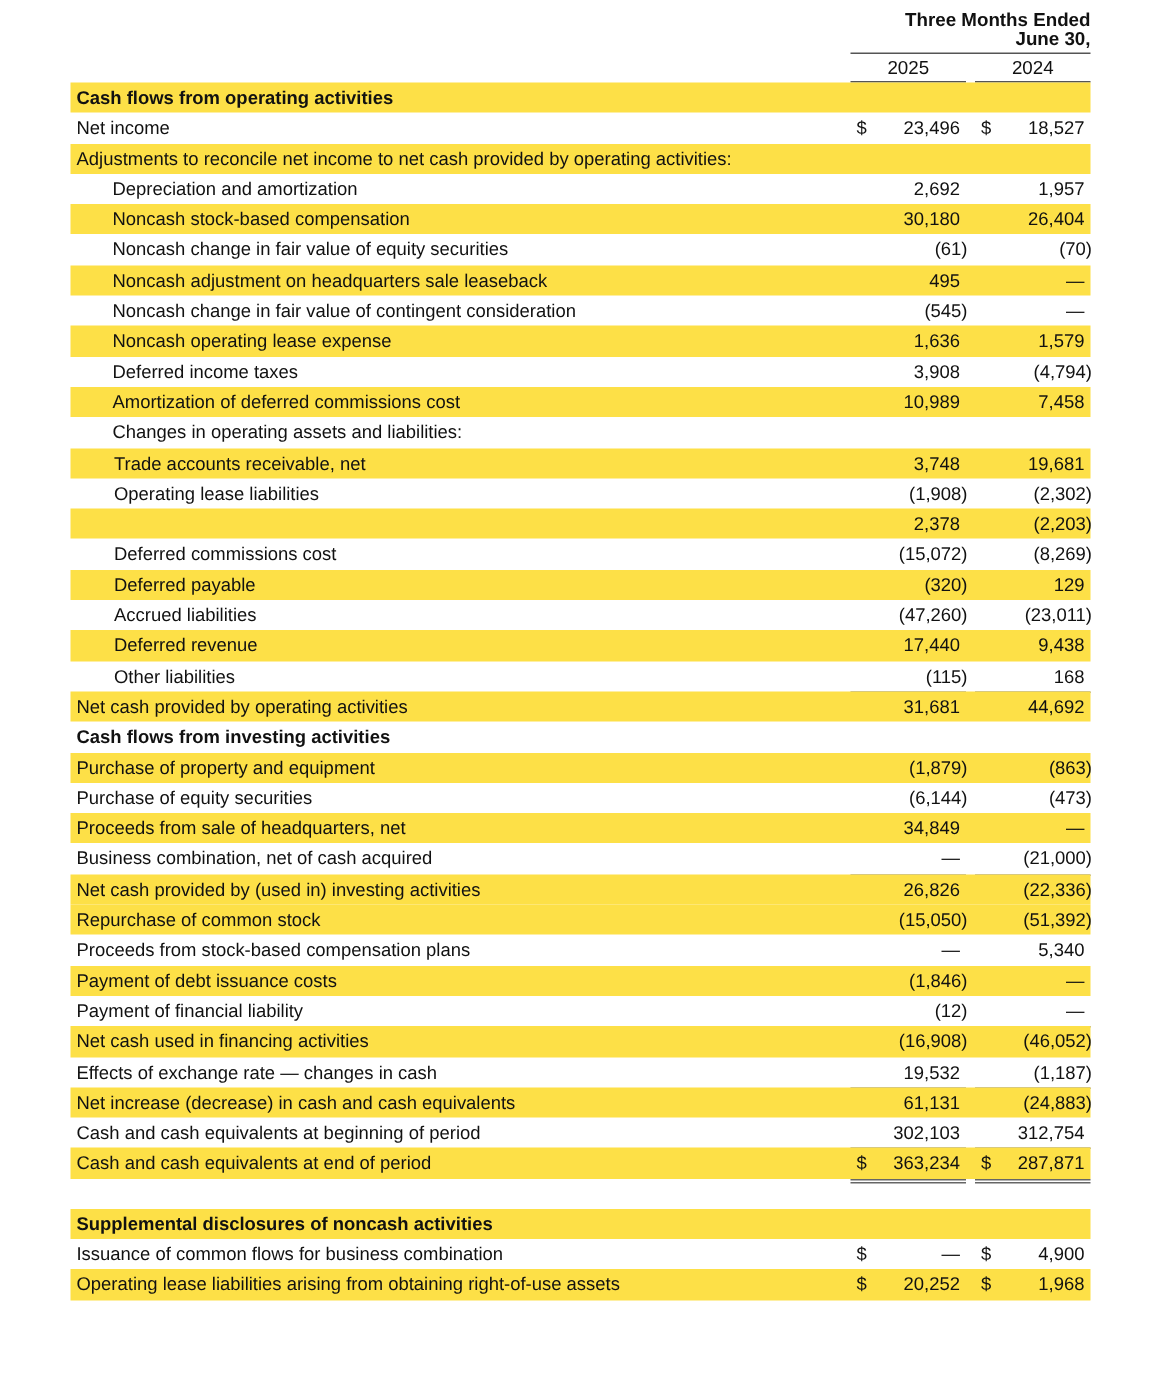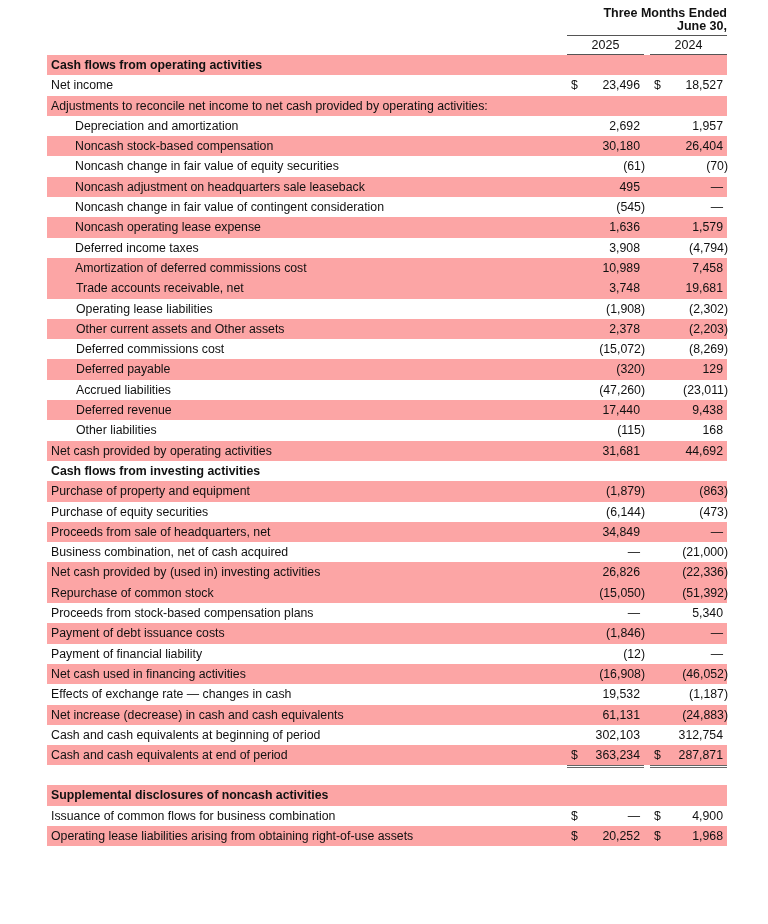--- a/index.html
+++ b/index.html
@@ -6,21 +6,21 @@
   body {
     width: 768px; height: 924px; position: relative; overflow: hidden;
     font-family: "Liberation Sans", sans-serif; font-size: 12.3px; color: #111111;
   }
   .hdr { position: absolute; left: 567px; width: 160px; top: 7px; text-align: right; font-weight: bold; font-size: 12.5px; line-height: 13px; }
   .hdr-line { position: absolute; left: 567px; width: 160px; top: 35px; border-top: 1px solid #555; }
   .yr { position: absolute; top: 38px; width: 77px; text-align: center; font-weight: normal; font-size: 12.5px; }
   .yr-line { position: absolute; top: 54px; width: 77px; border-top: 1px solid #555; }
   #table { position: absolute; left: 47px; top: 55px; width: 680px; }
   .row { position: relative; height: 20.3px; line-height: 20.3px; }
-  .row.shade { background: #fca5a5; }
+  .row.shade { background: #fde047; }
   .label { position: absolute; left: 4px; white-space: nowrap; }
   .lvl1 .label { left: 14px; margin-left: 14px; }
   .lvl2 .label { left: 29px; }
   .bold .label { font-weight: bold; }
   .cell { position: absolute; top: 0; height: 20.3px; width: 77px; }
   .c25 { left: 520px; }
   .c24 { left: 603px; }
   .cur { position: absolute; left: 4px; }
   .num { position: absolute; right: 4px; }
   .neg .num { right: -1px; }
@@ -137,40 +137,48 @@
       </div>
       <div class="row shade lvl1">
         <span class="label">Amortization of deferred commissions cost</span>
         <div class="cell c25">
           <span class="num">10,989</span>
         </div>
         <div class="cell c24">
           <span class="num">7,458</span>
         </div>
       </div>
+      <div class="row lvl1">
+        <span class="label">Changes in operating assets and liabilities:</span>
+        <div class="cell c25">
+          <span class="num"></span>
+        </div>
+        <div class="cell c24">
+          <span class="num"></span>
+        </div>
+      </div>
       <div class="row shade lvl2">
         <span class="label">Trade accounts receivable, net</span>
         <div class="cell c25">
           <span class="num">3,748</span>
         </div>
         <div class="cell c24">
           <span class="num">19,681</span>
         </div>
       </div>
       <div class="row lvl2">
         <span class="label">Operating lease liabilities</span>
         <div class="cell c25 neg">
           <span class="num">(1,908)</span>
         </div>
         <div class="cell c24 neg">
           <span class="num">(2,302)</span>
         </div>
       </div>
       <div class="row shade lvl2">
-        <span class="label">Other current assets and Other assets</span>
         <div class="cell c25">
           <span class="num">2,378</span>
         </div>
         <div class="cell c24 neg">
           <span class="num">(2,203)</span>
         </div>
       </div>
       <div class="row lvl2">
         <span class="label">Deferred commissions cost</span>
         <div class="cell c25 neg">

